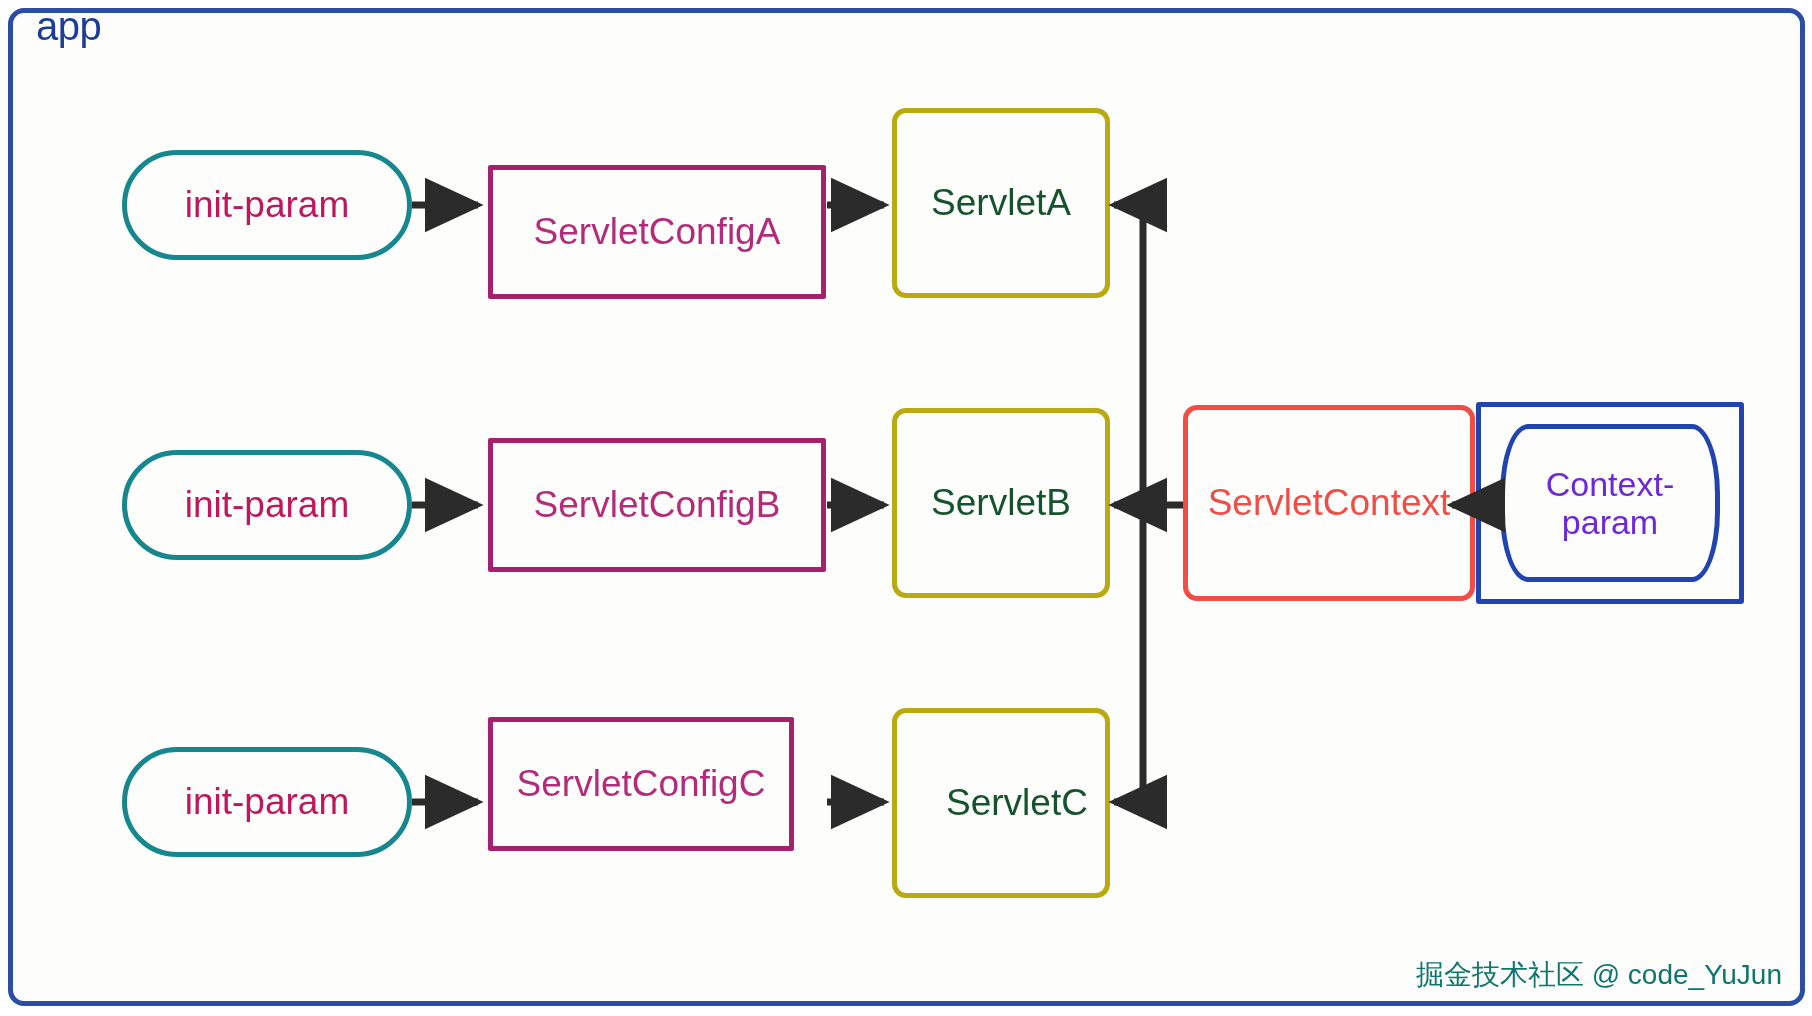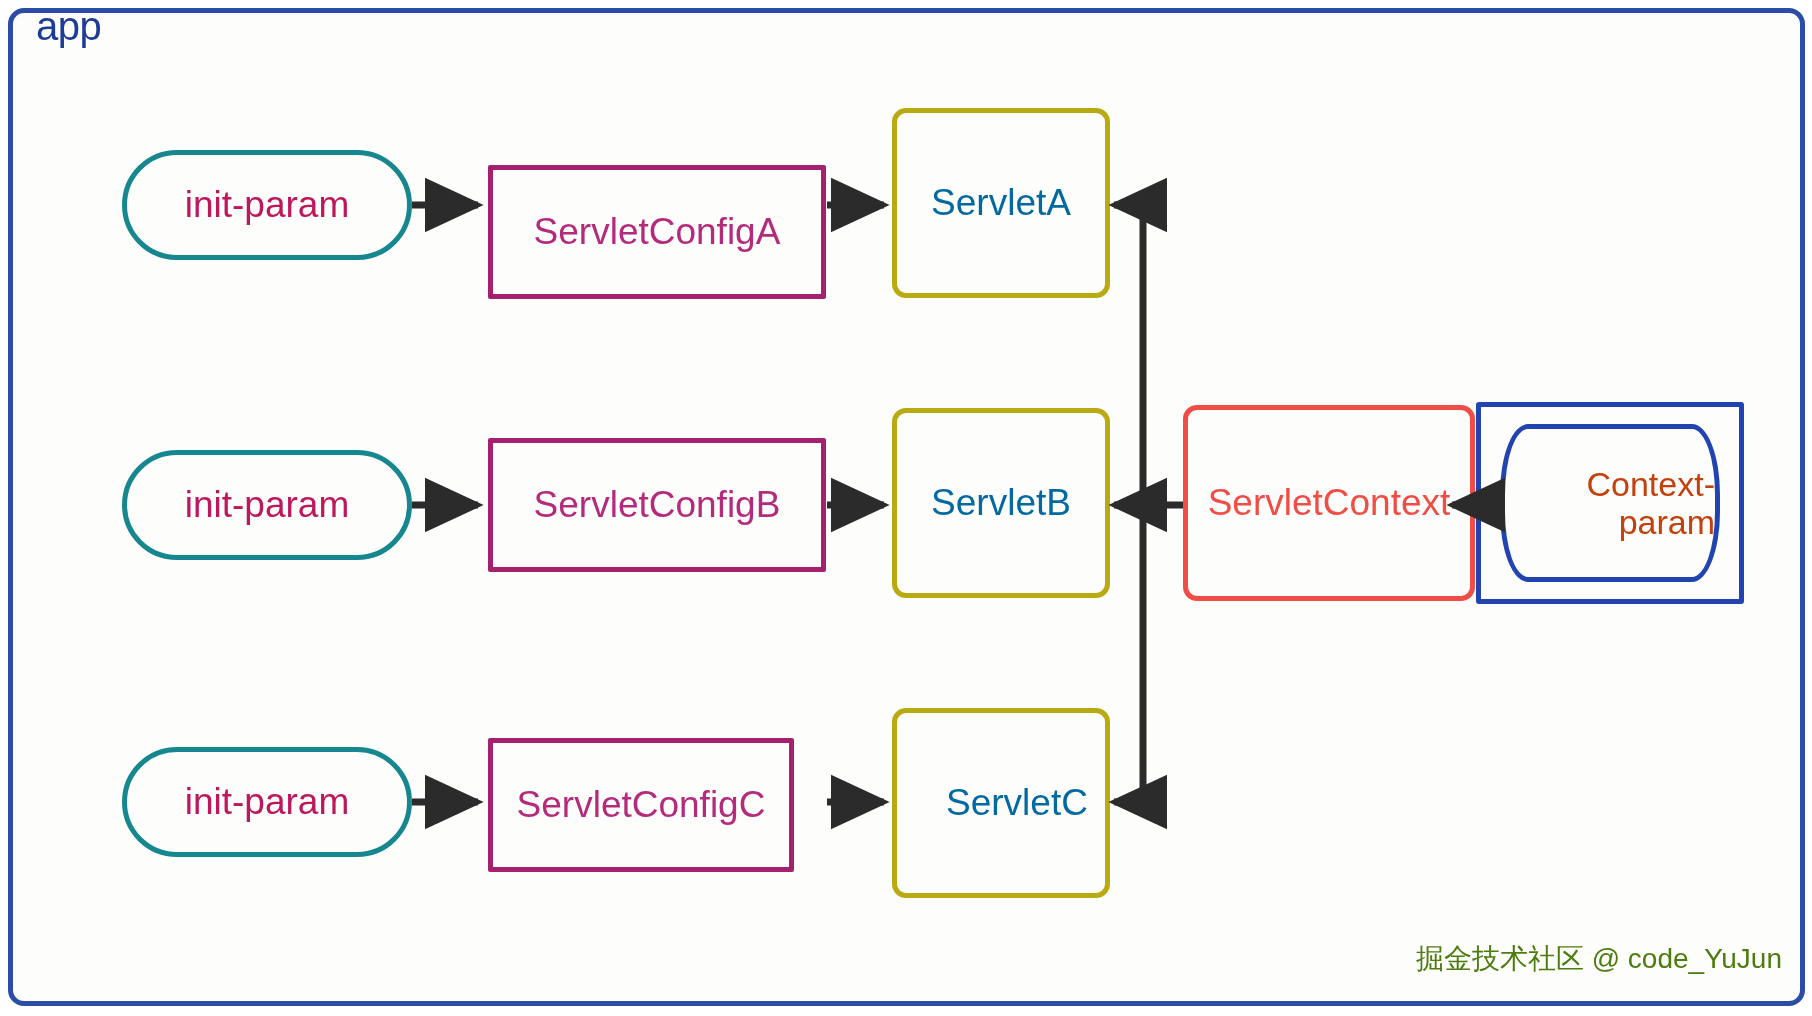--- a/index.html
+++ b/index.html
@@ -92,63 +92,62 @@
   .node.rect-magenta {
     border: 5px solid #a5206d;
     border-radius: 2px;
     color: #b52b7b;
     font-size: 37px;
   }
 
   .node.rrect-olive {
     border: 5px solid #b9aa12;
     border-radius: 14px;
-    color: #0369a1;
+    color: #14532d;
     font-size: 37px;
   }
 
   .node.rrect-red {
     border: 5px solid #ef4d45;
     border-radius: 14px;
     color: #ef4d45;
     font-size: 37px;
   }
 
   .node.rect-blue-outer {
     border: 5px solid #2244b0;
     border-radius: 3px;
     background: #fdfdfb;
   }
 
   .node.stadium-blue {
     border: 5px solid #2244b0;
     border-radius: 28px / 70px;
-    color: #c2410c;
+    color: #6d28d9;
     font-size: 34px;
-    text-align: right;
   }
 
   
   .connectors {
     position: absolute;
     left: 0;
     top: 0;
     width: 1812px;
     height: 1016px;
     pointer-events: none;
     z-index: 3;
   }
 
   
   .credit {
     position: absolute;
     right: 30px;
-    bottom: 38px;
+    bottom: 22px;
     font-size: 28px;
-    color: #4d7c0f;
+    color: #0f766e;
     font-family: "Liberation Sans", sans-serif;
     white-space: nowrap;
     text-shadow: 1px 1px 0 #ffffff;
     z-index: 7;
   }
 </style>
 </head>
 <body>
 
 <div id="stage">
@@ -220,21 +219,21 @@
   </div>
 
   <div class="node stadium-blue" style="left:1500px; top:424px; width:220px; height:158px;">
     <span>Context-param</span>
   </div>
 
   <div class="node stadium-teal" style="left:122px; top:747px; width:290px; height:110px;">
     <span>init-param</span>
   </div>
 
-  <div class="node rect-magenta" style="left:488px; top:738px; width:306px; height:134px;">
+  <div class="node rect-magenta" style="left:488px; top:717px; width:306px; height:134px;">
     <span>ServletConfigC</span>
   </div>
 
   <div class="node rrect-olive" style="left:892px; top:708px; width:218px; height:190px;padding-left:32px;">
     <span>ServletC</span>
   </div>
 
   <div class="credit">掘金技术社区 @ code_YuJun</div>
 
 </div>

